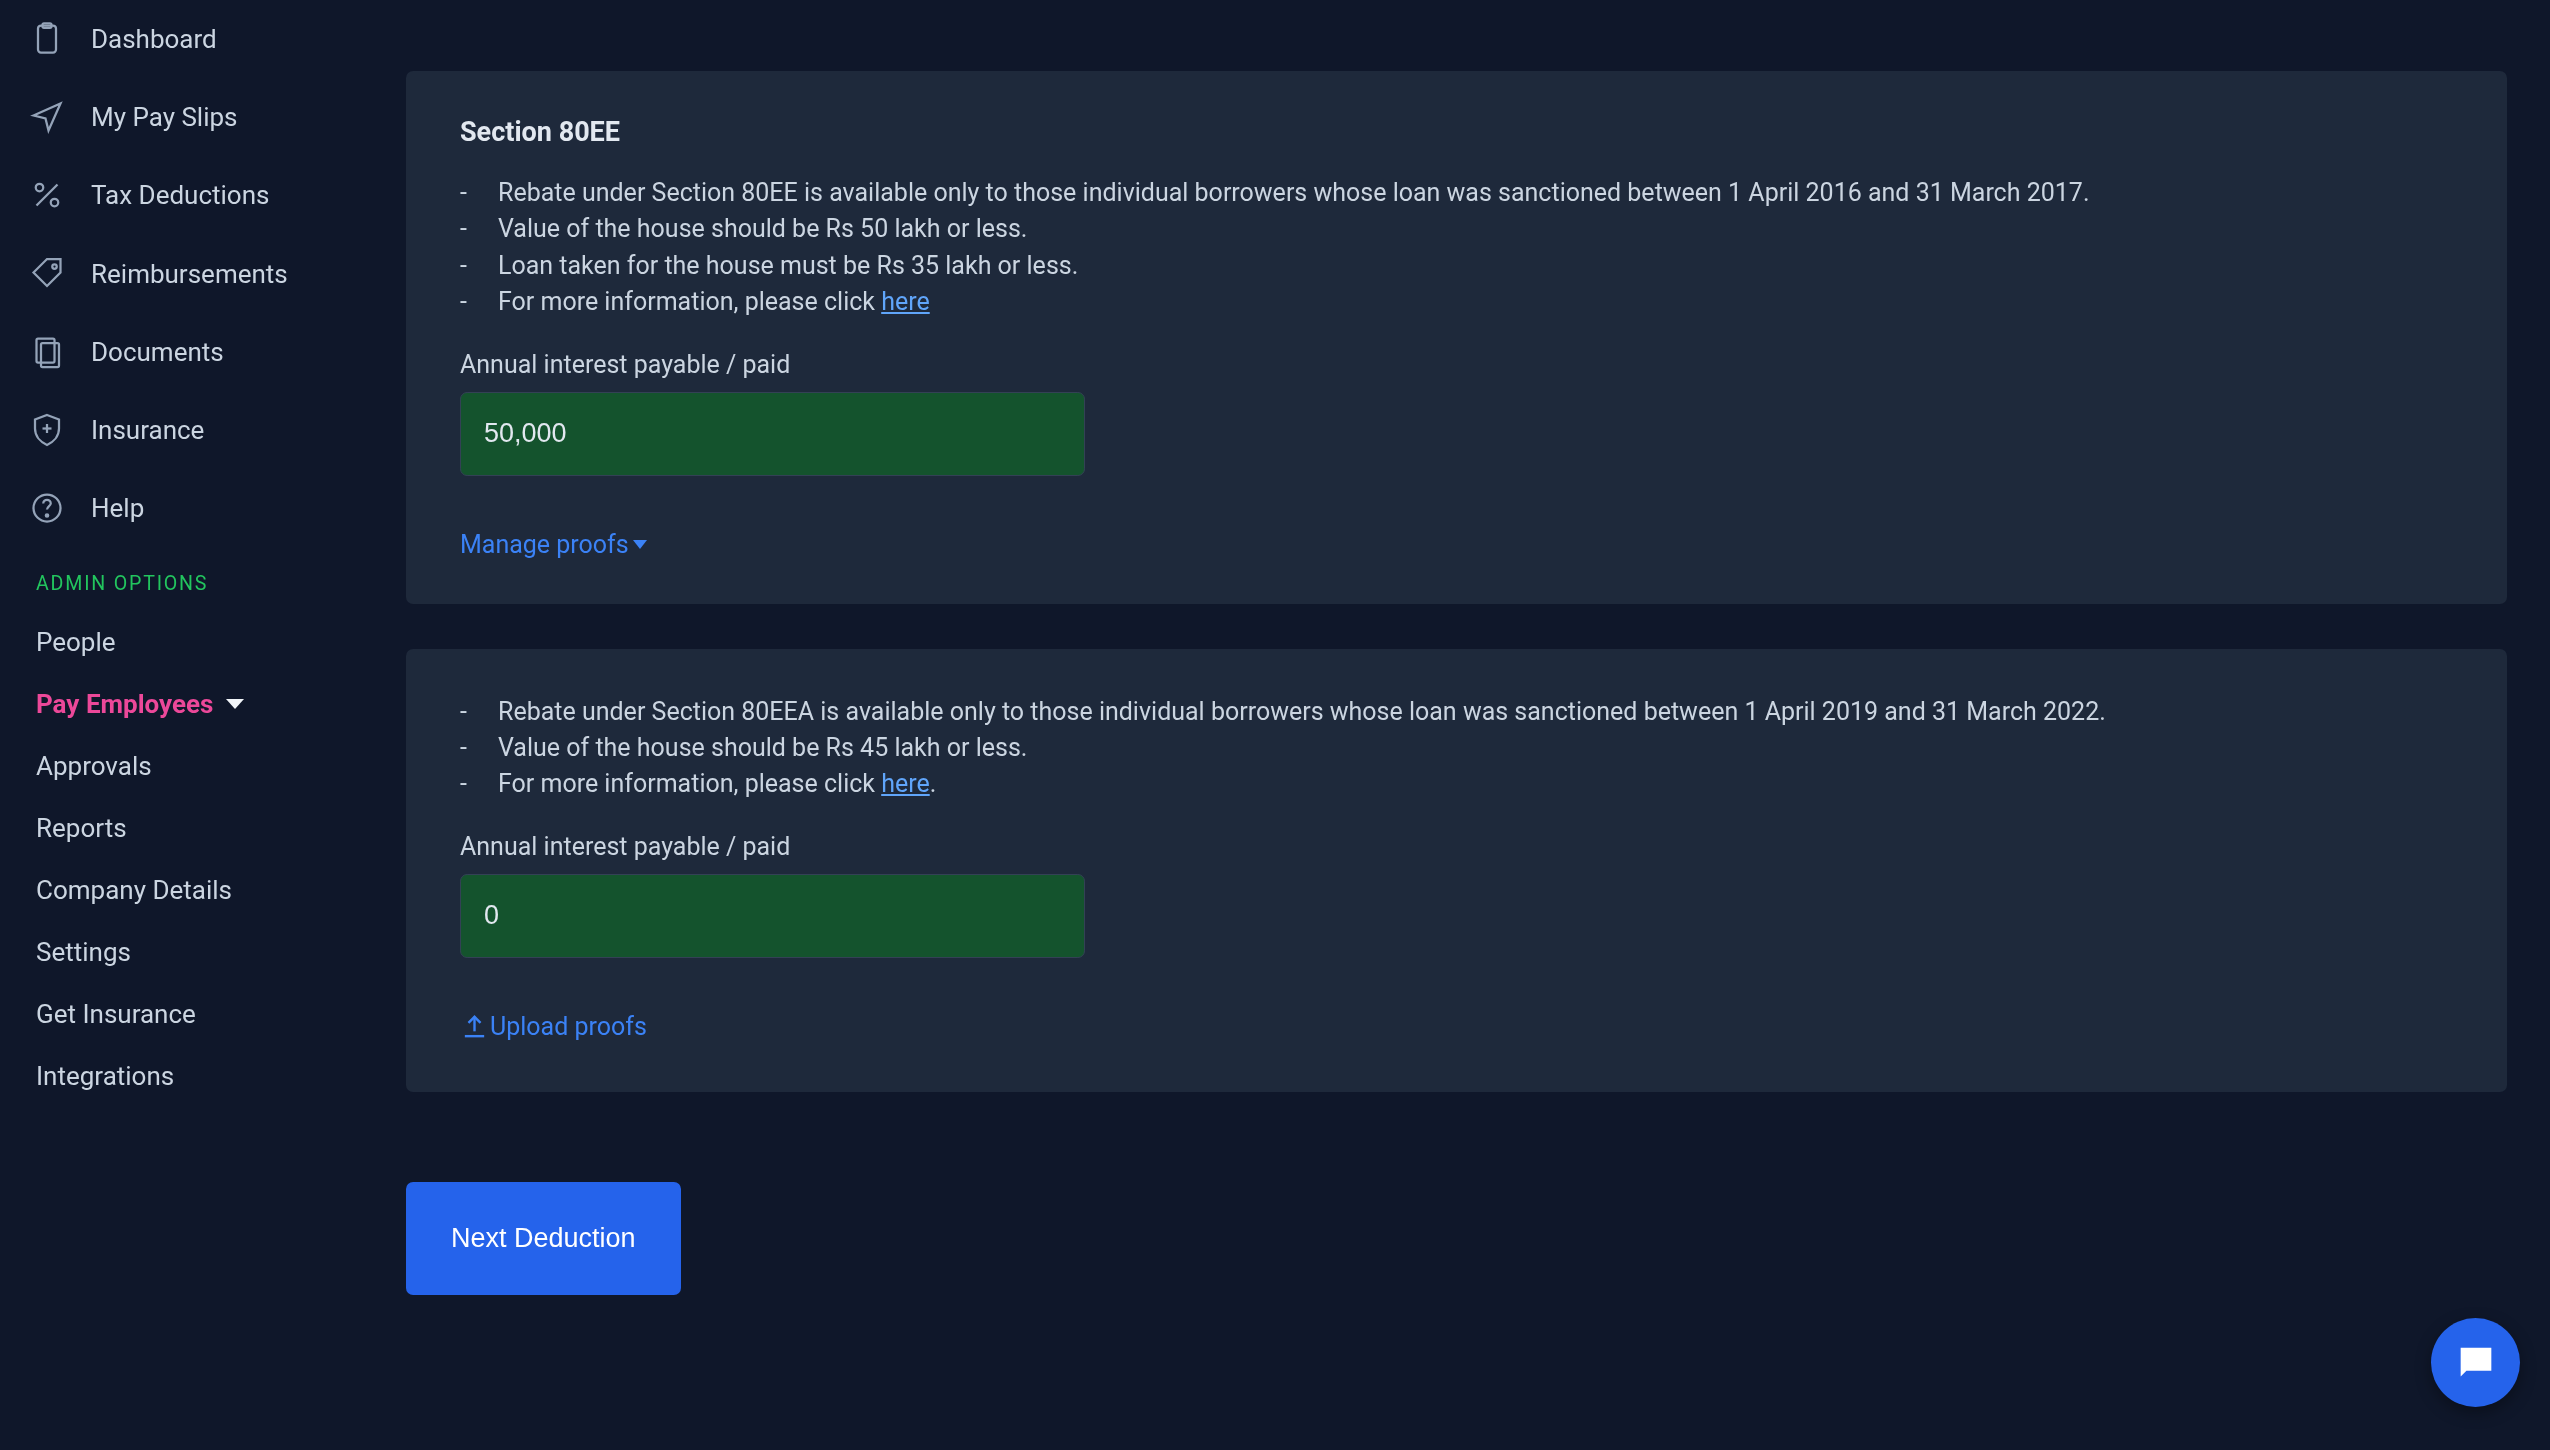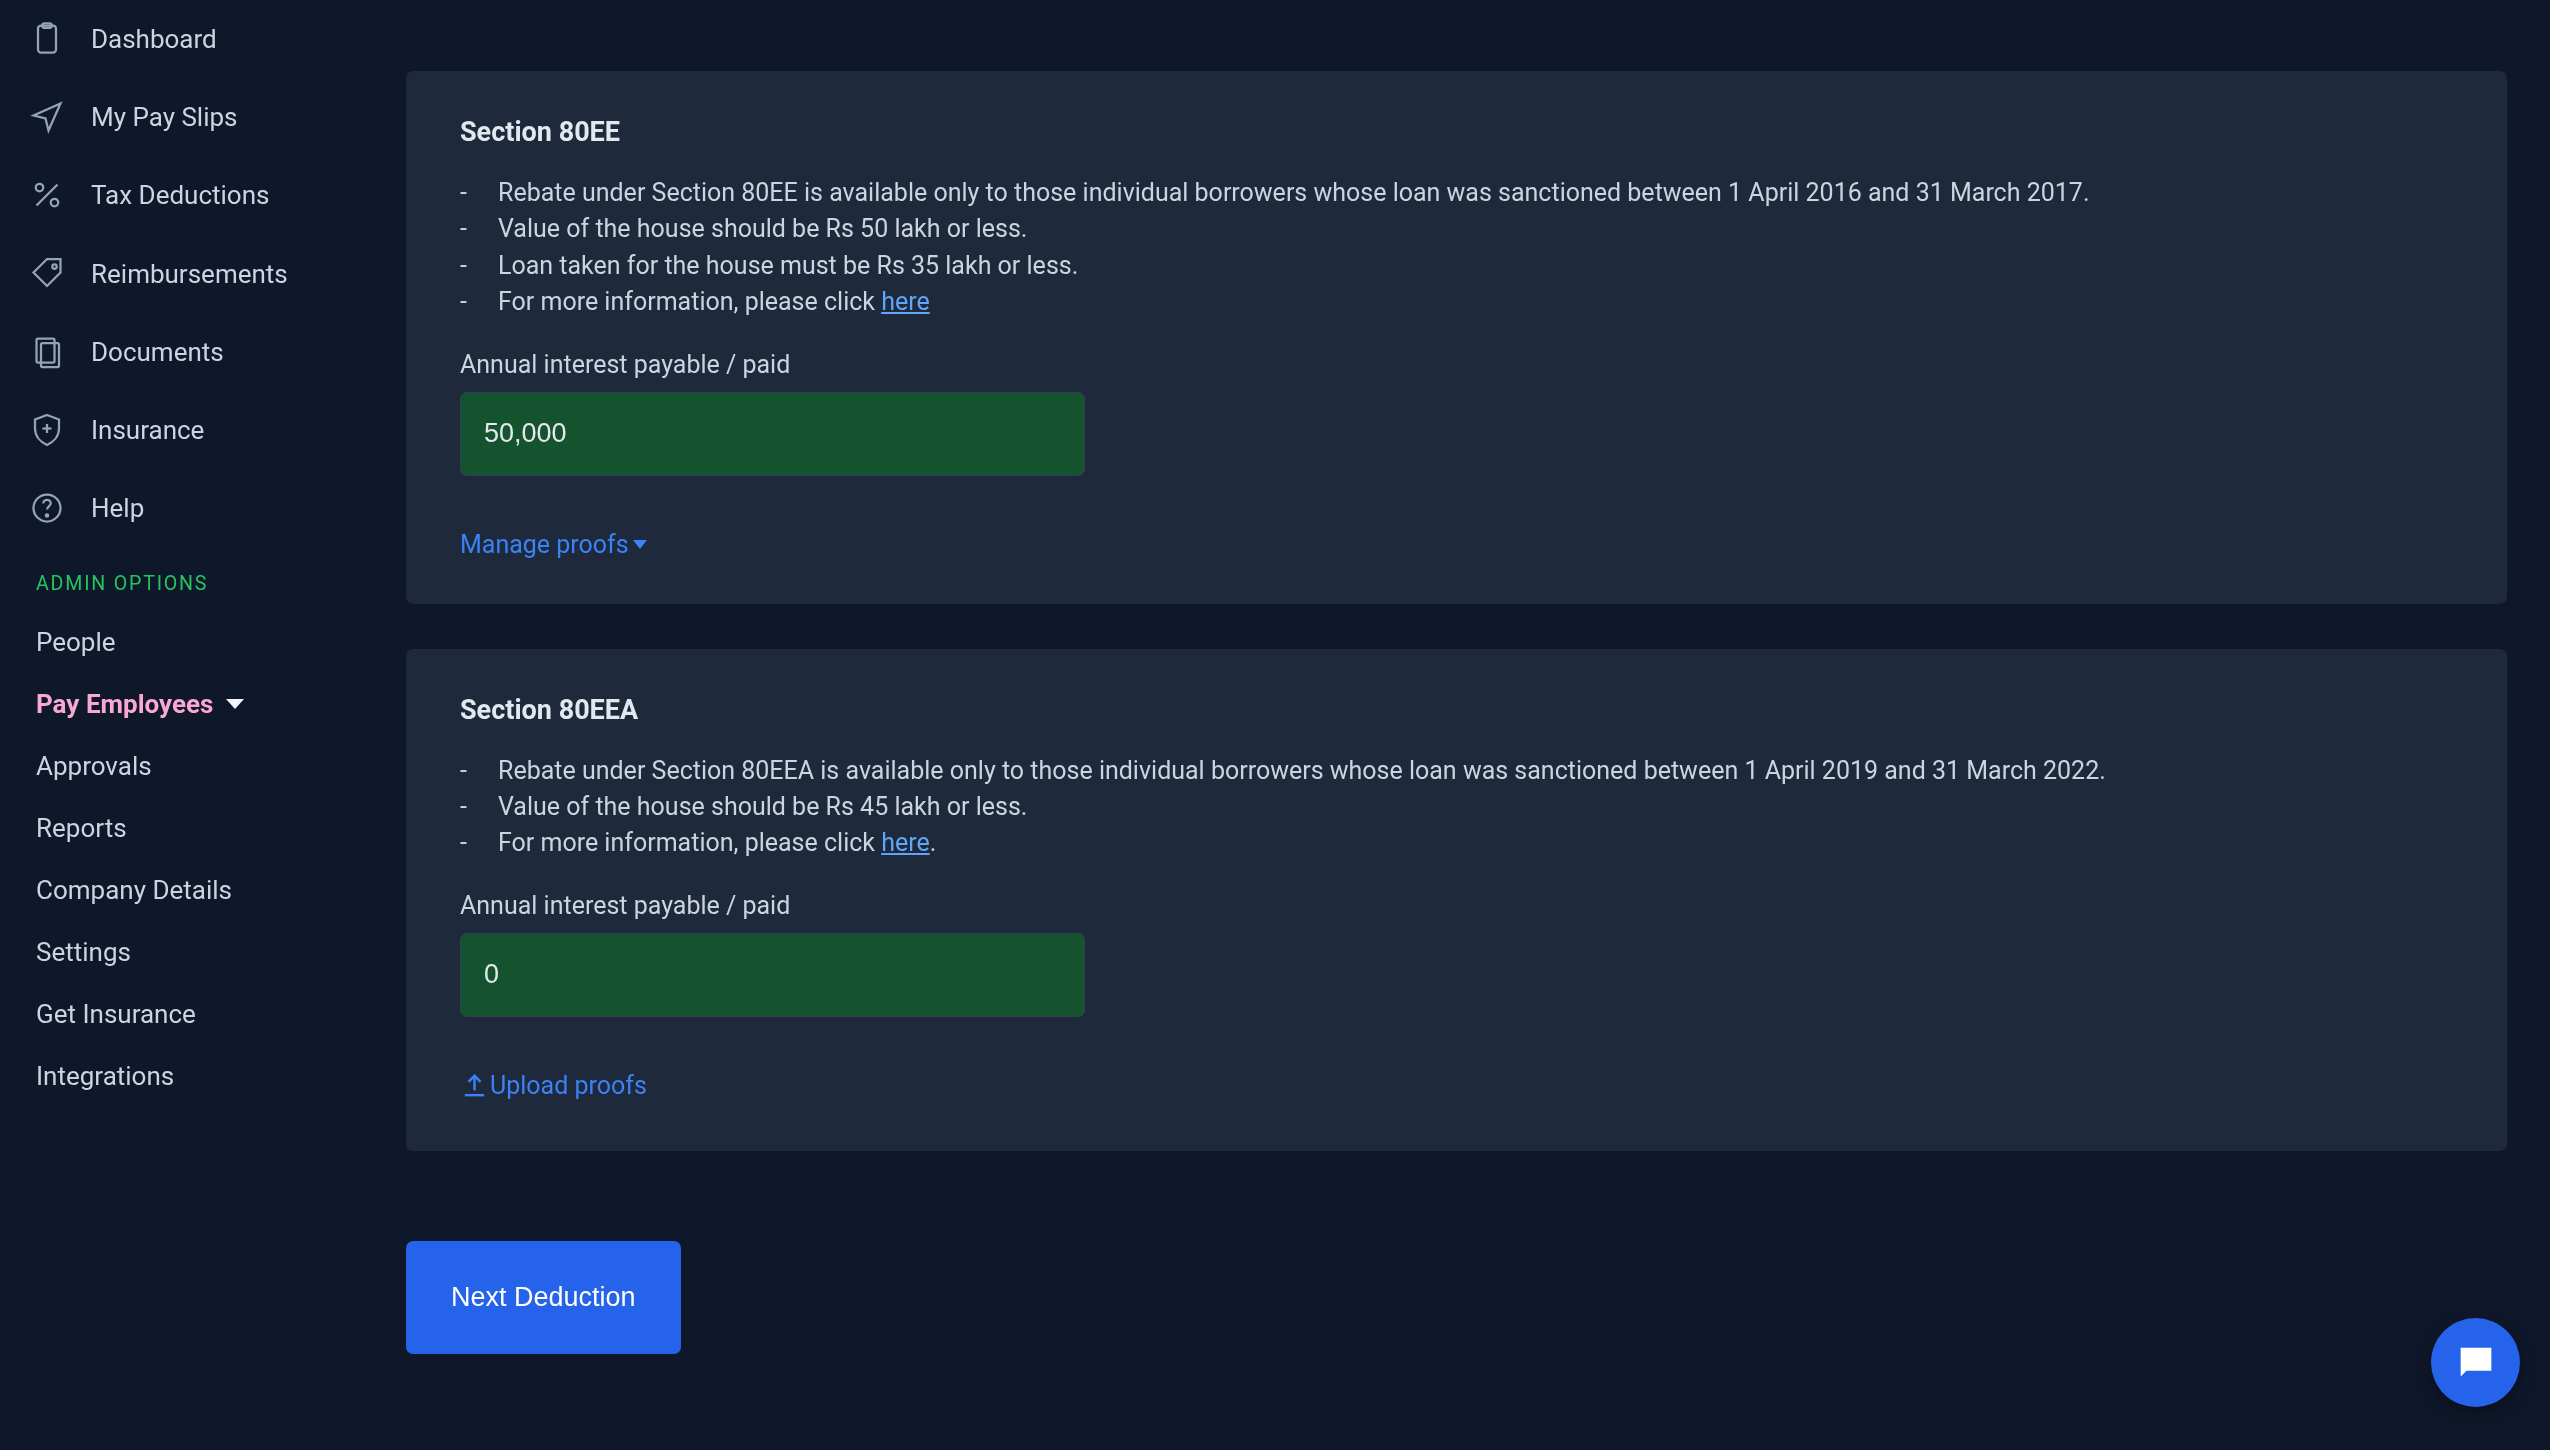--- a/index.html
+++ b/index.html
@@ -48,21 +48,21 @@
   }
   .admin-item {
     padding: 16px 36px;
     font-size: 26px;
     color: #cbd5e1;
     cursor: pointer;
     display: flex;
     align-items: center;
     gap: 7.1px;
   }
-  .admin-item.bold { font-weight: 700; color: #f9a8d4; }
+  .admin-item.bold { font-weight: 700; color: #ec4899; }
   .chevron-down {
     display: inline-block;
     width: 0; height: 0;
     border-left: 9px solid transparent;
     border-right: 9px solid transparent;
     border-top: 10.7px solid #f1f5f9;
     margin-left: 5.4px;
   }
 
   
@@ -296,21 +296,20 @@
     <div class="proof-row">
       <span class="proof-link">
         <span>Manage proofs</span>
         <span class="chev"></span>
       </span>
     </div>
   </section>
 
   
   <section class="card">
-    <h3 class="section-title">Section 80EEA</h3>
 
     <ul class="bullets">
       <li>Rebate under Section 80EEA is available only to those individual borrowers whose loan was sanctioned between 1 April 2019 and 31 March 2022.</li>
       <li>Value of the house should be Rs 45 lakh or less.</li>
       <li>
         <span>For more information, please click </span><a class="link">here</a><span>.</span>
       </li>
     </ul>
 
     <div class="field-label">Annual interest payable / paid</div>

